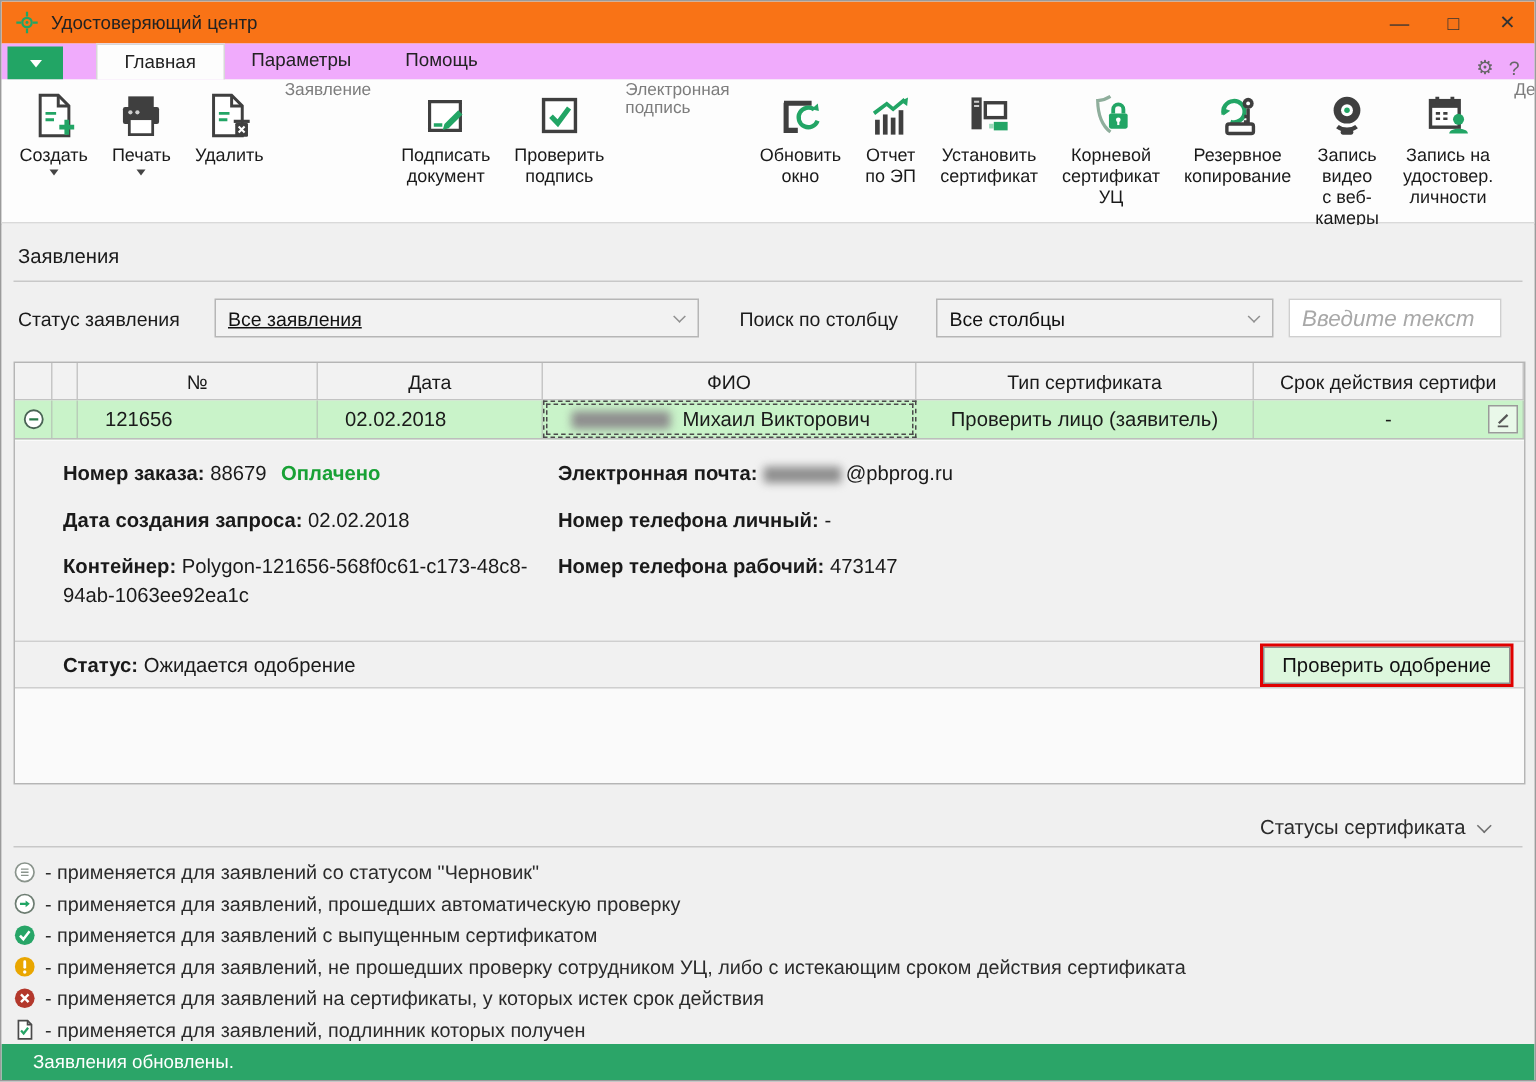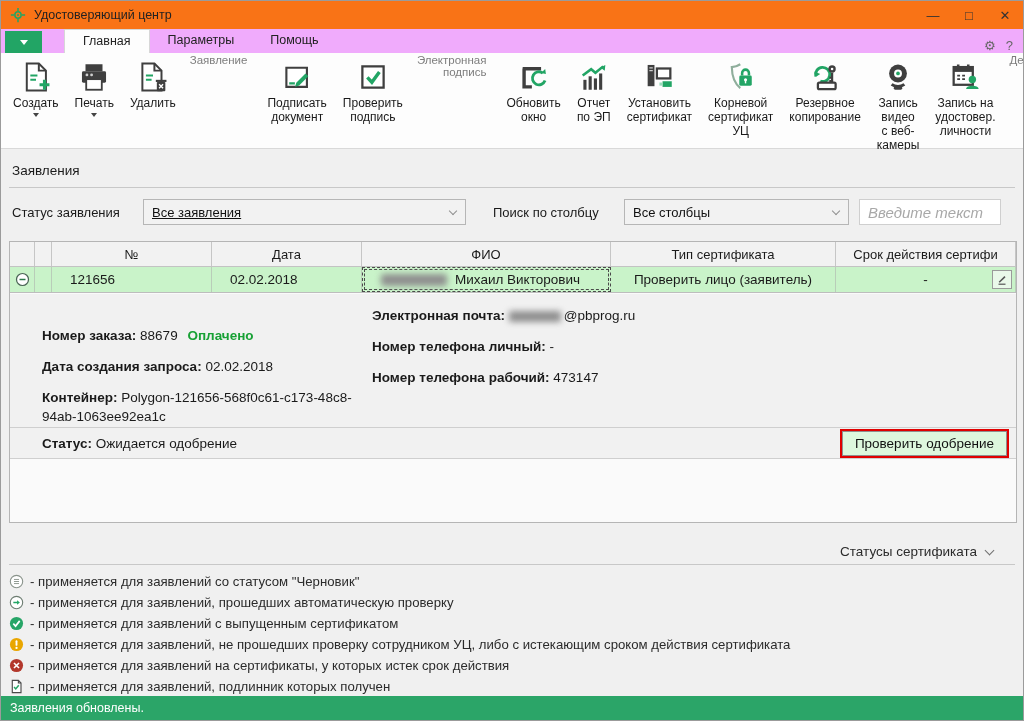--- a/index.html
+++ b/index.html
@@ -25,21 +25,21 @@
   .tabtools { margin-left:auto; display:flex; align-items:center; gap:10px; padding-right:10px; color:#666; font-size:13px; }
   .tabtools span { cursor:default; }
   
   .ribbon { position:absolute; top:52px; left:0; right:0; height:96px; background:#fdfdfd; border-bottom:1px solid #d9d9d9; display:flex; padding-left:4px; }
   .rgroup { display:flex; }
   .rbtns { display:flex; align-items:flex-start; flex:1; padding-top:4px; }
   .rbtn { display:flex; flex-direction:column; align-items:center; padding:2px 6px; margin:0 1px; border:1px solid transparent; cursor:default; }
   .rbtn svg { width:34px; height:34px; }
   .rlabel { font-size:12px; line-height:1.18; text-align:center; white-space:pre-line; margin-top:2px; }
   .drop { width:0; height:0; border-left:3.5px solid transparent; border-right:3.5px solid transparent; border-top:4px solid #444; margin-top:3px; }
-  .glabel { text-align:right; color:#7d7d7d; font-size:11.5px; padding:1px 6px 4px; }
+  .glabel { text-align:left; color:#7d7d7d; font-size:11.5px; padding:1px 6px 4px; }
   .gsep { width:1px; background:#dedede; margin:4px 3px; }
   
   .content { position:absolute; top:149px; left:0; right:0; bottom:24px; background:#f0f0f0; }
   .sectitle { position:absolute; top:13px; left:11px; font-size:13.5px; color:#1a1a1a; }
   .hrule { position:absolute; left:8px; right:8px; border-top:1px solid #c8c8c8; }
   .filters { position:absolute; top:49px; left:0; right:0; height:28px; }
   .flabel { position:absolute; font-size:13px; color:#1a1a1a; top:6px; }
   .fselect { position:absolute; height:26px; top:0; background:#f2f2f2; border:1px solid #b6b6b6; display:flex; align-items:center; padding:0 24px 0 8px; font-size:13px; color:#111; }
   .chev { position:absolute; right:9px; top:8px; width:6px; height:6px; border-right:1.4px solid #909090; border-bottom:1.4px solid #909090; transform:rotate(45deg); }
   .finput { position:absolute; height:26px; top:0; background:#fff; border:1px solid #cfcfcf; font-family:inherit; font-size:15px; font-style:italic; color:#9a9a9a; padding:0 8px; }
@@ -60,37 +60,37 @@
   .c-type { width:225px; flex:none; }
   .c-val { flex:1; position:relative; }
   .left-al { justify-content:flex-start; padding-left:18px; }
   .blur { display:inline-block; width:66px; height:12px; background:#8f8f8f; border-radius:2px; filter:blur(3px); margin-right:8px; vertical-align:middle; }
   .blur.sm { width:52px; height:11px; margin-right:3px; }
   .selcell { border:1px dashed #4a4a4a !important; outline:1px dashed #4a4a4a; outline-offset:-3px; }
   .editbtn { position:absolute; right:3px; top:3px; width:20px; height:19px; background:#e9f8e9; border:1px solid #9a9a9a; display:flex; align-items:center; justify-content:center; }
   
   .details { position:absolute; top:52px; left:0; right:0; height:133px; background:#f1f1f1; padding:14px 0 0 32px; }
   .dcol { position:absolute; top:13px; }
-  .dcol.left { left:32px; width:332px;margin-top:20px; }
+  .dcol.left { left:32px; width:332px; }
   .dcol.right { left:362px; width:560px; }
   .drow { margin-bottom:13px; font-size:13.5px; line-height:1.35; }
   .drow b { font-weight:bold; }
   .paid { color:#18a135; font-weight:bold; margin-left:6px; }
   .statusrow { position:absolute; top:185px; left:0; right:0; height:32px; background:#f1f1f1; border-top:1px solid #cfcfcf; border-bottom:1px solid #cfcfcf; display:flex; align-items:center; }
   .statusrow .stxt { margin-left:32px; font-size:13.5px; }
   .approve { margin-left:auto; margin-right:9px; height:25px; padding:0 12px; background:#ddf7dd; border:1px solid #8f8f8f; outline:2px solid #e00000; font-family:inherit; font-size:13.5px; color:#111; cursor:default; }
   .gridrest { position:absolute; top:218px; left:0; right:0; bottom:0; background:#fafafa; }
   
   .statuses-hdr { position:absolute; top:394px; right:30px; font-size:13.5px; color:#2b2b2b; display:flex; align-items:center; gap:9px; cursor:default; }
   .statuses-hdr .chev2 { width:7px; height:7px; border-right:1.5px solid #707070; border-bottom:1.5px solid #707070; transform:rotate(45deg); margin-top:-3px; }
   .legend { position:absolute; top:421px; left:8px; right:4px; }
   .lrow { display:flex; align-items:center; height:21px; font-size:13.2px; color:#2b2b2b; white-space:nowrap; }
   .lrow svg { width:15px; height:15px; margin-right:6px; flex:none; }
   
-  .statusbar { position:absolute; bottom:0; left:0; right:0; height:24px; background:#2ba568; color:#fff; font-size:12.5px; display:flex; align-items:center; padding-left:9px; }
+  .statusbar { position:absolute; bottom:0; left:0; right:0; height:24px; background:#2ba568; color:#fff; font-size:12.5px; display:flex; align-items:center; padding-left:21px; }
 </style>
 </head>
 <body>
 
 <div class="titlebar">
   <svg class="appicon" viewBox="0 0 24 24">
     <circle cx="12" cy="12" r="4.2" fill="none" stroke="#22a565" stroke-width="2"></circle>
     <circle cx="12" cy="12" r="1.3" fill="#22a565"></circle>
     <path d="M12 2.5v4.2 M12 17.3v4.2 M2.5 12h4.2 M17.3 12h4.2" stroke="#22a565" stroke-width="2"></path>
   </svg>

